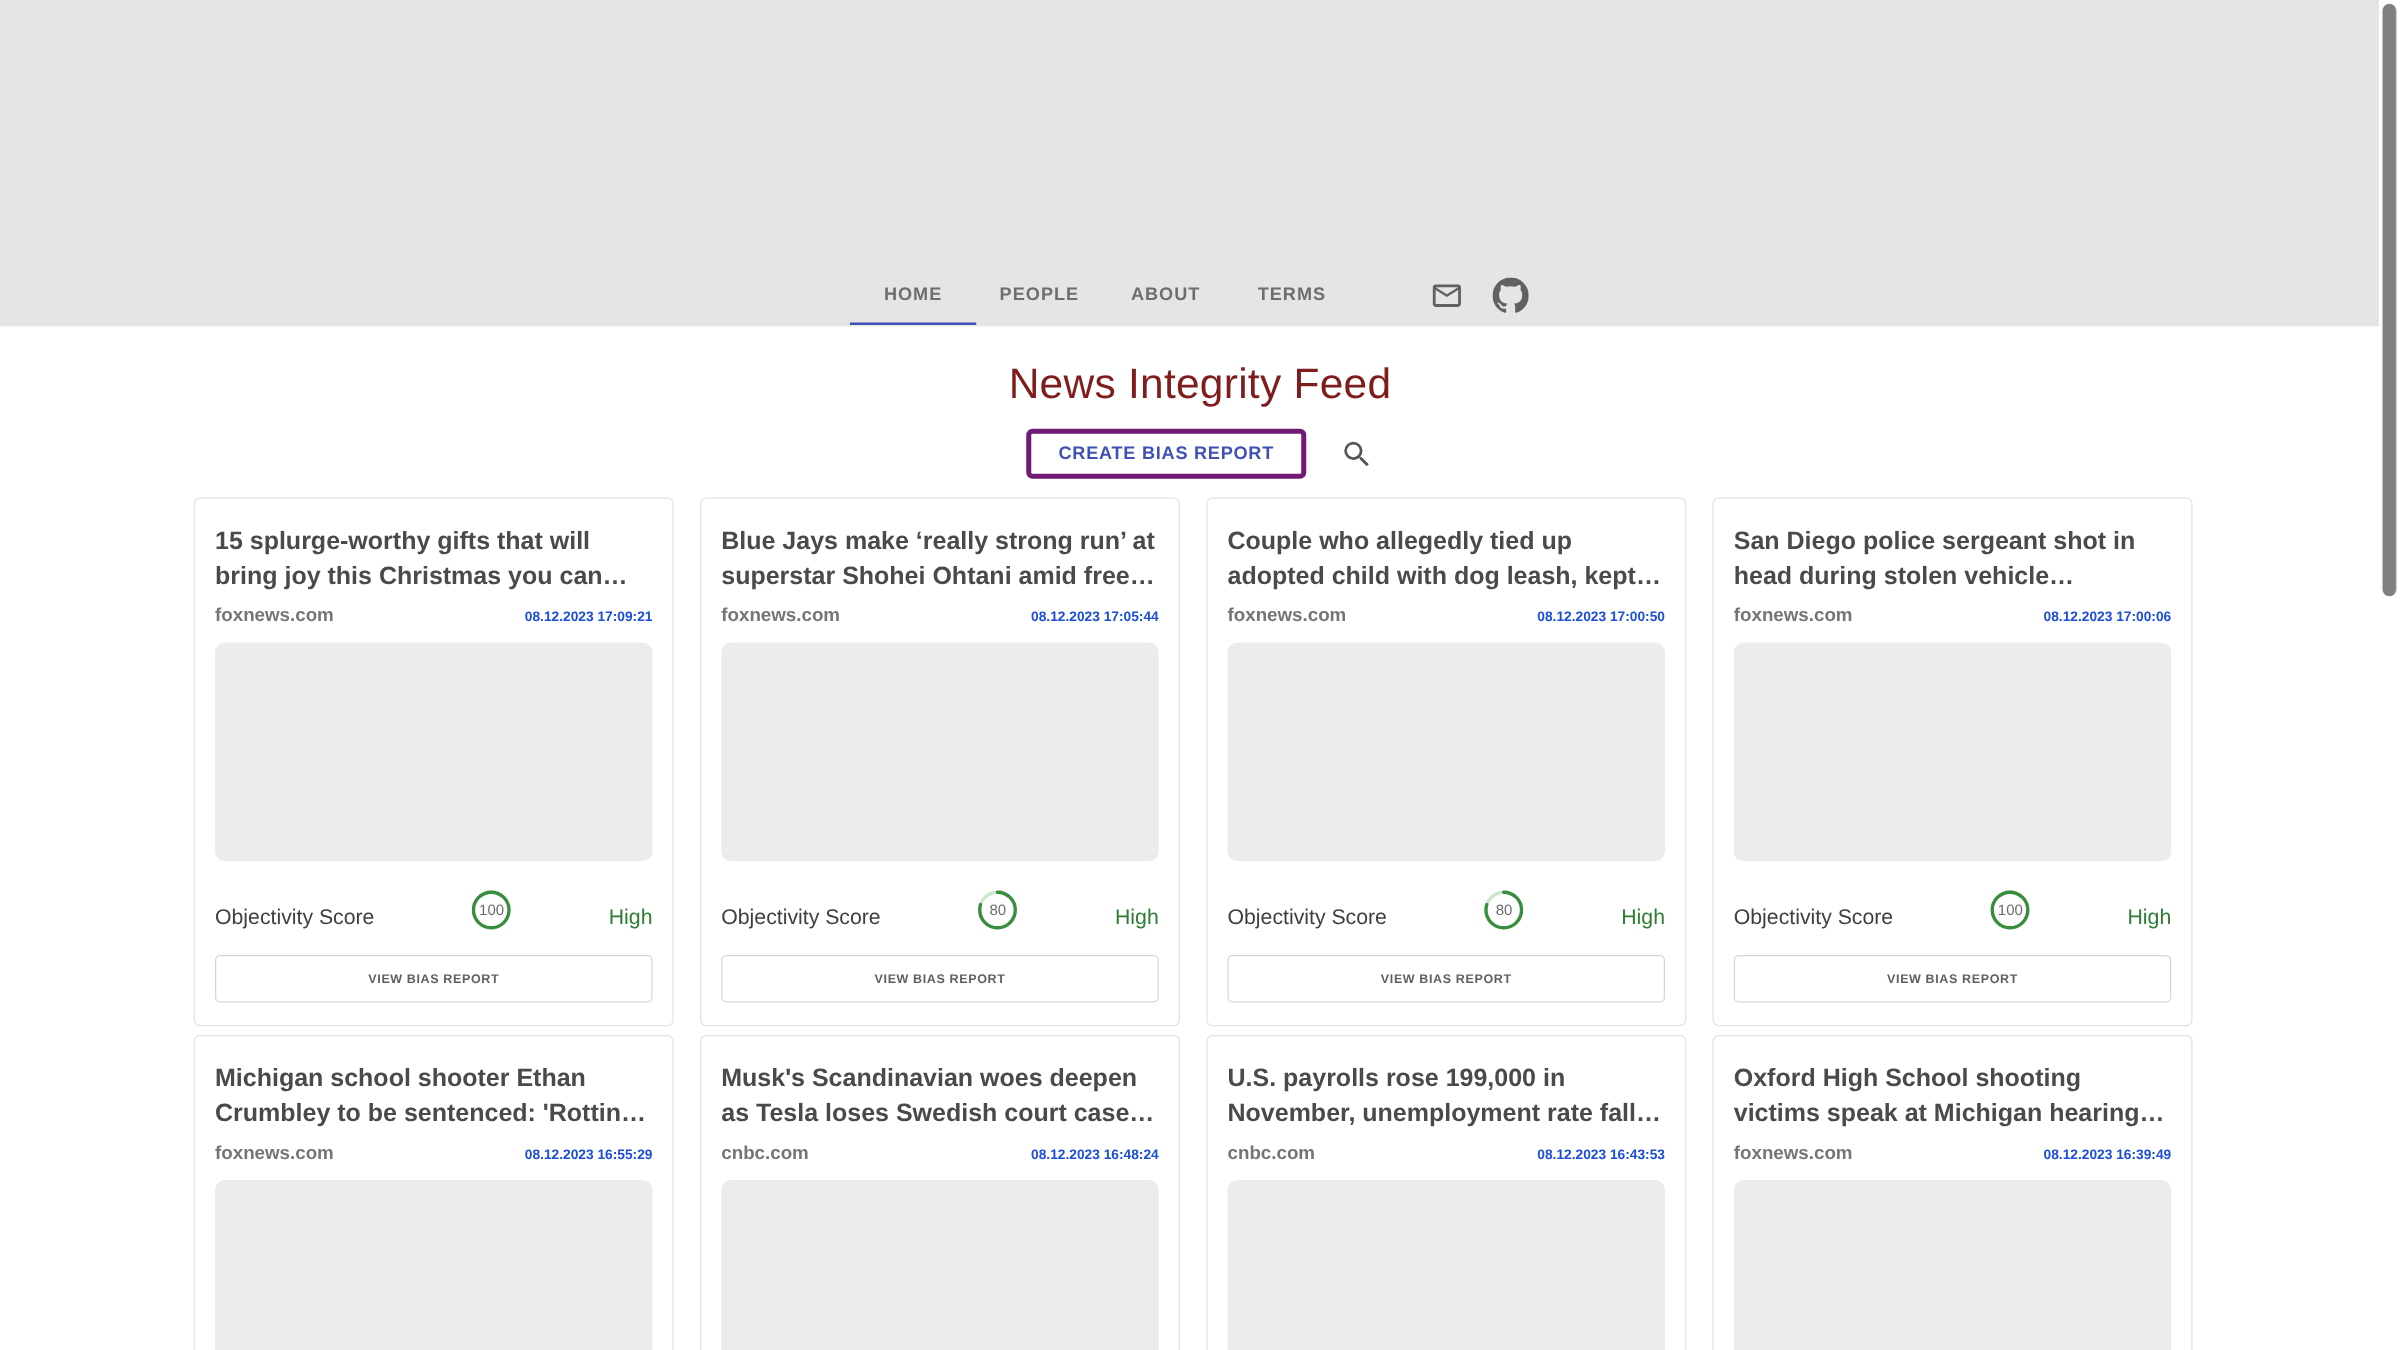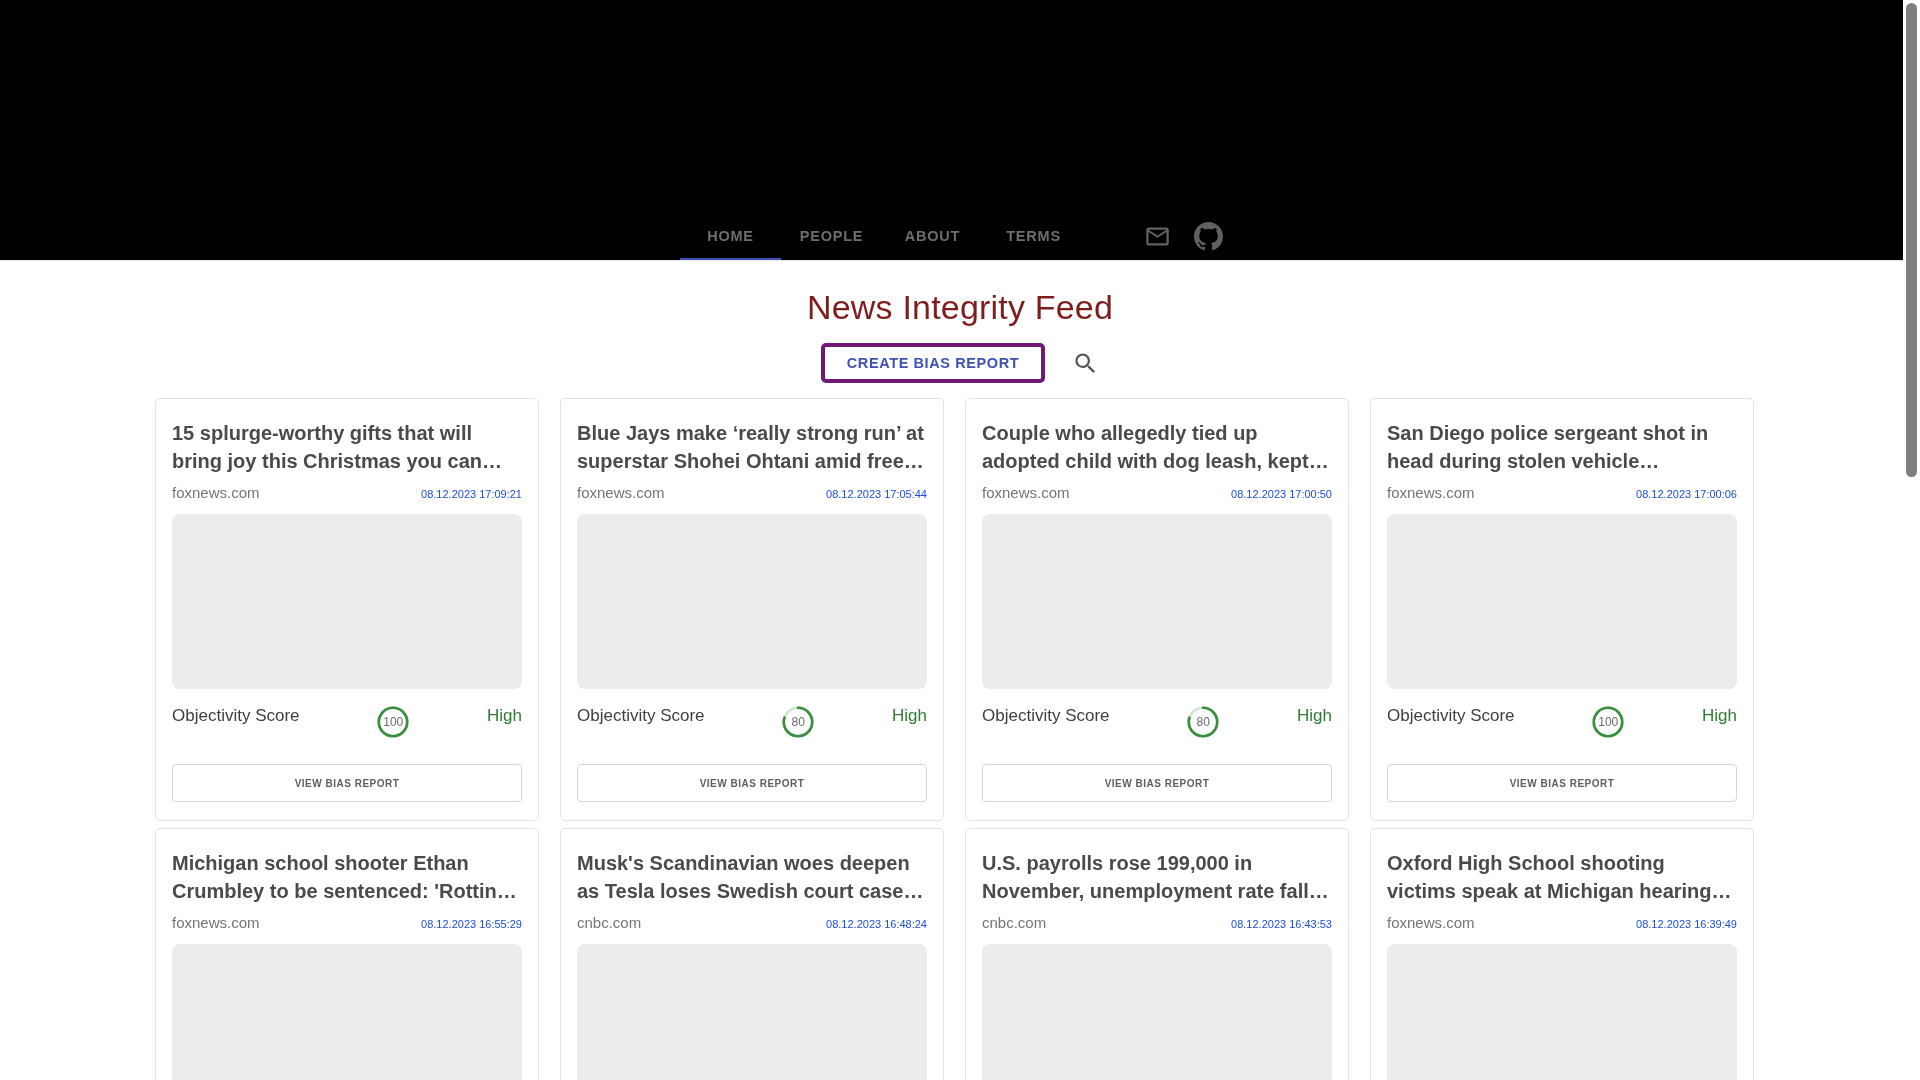--- a/index.html
+++ b/index.html
@@ -1,20 +1,20 @@
 <!DOCTYPE html>
 <html><head>
 <meta charset="utf-8">
 <style>
   * { margin:0; padding:0; box-sizing:border-box; }
   html,body { width:1920px; height:1080px; overflow:hidden; background:#fff;
               font-family:"Liberation Sans", sans-serif; }
 
   
-  .header { position:relative; height:261px; background:#000000; border-bottom:1px solid #e7e7e7; }
+  .header { position:relative; height:261px; background:#e5e5e5; border-bottom:1px solid #e7e7e7; }
   .nav { position:absolute; left:0; right:17px; bottom:0; display:flex; justify-content:center; align-items:flex-end; }
   .tabs { display:flex; }
   .tab { position:relative; width:101px; height:48px; display:flex; align-items:center; justify-content:center;
          font-size:14.5px; font-weight:700; letter-spacing:0.8px; color:#6e6e6e; cursor:pointer; }
   .tab.active::after { content:""; position:absolute; left:0; right:0; bottom:0; height:2px; background:#3f51b5; }
   .nav-icons { display:flex; align-items:center; height:48px; margin-left:58px; gap:21px; }
   .icon-btn { width:30px; height:30px; display:flex; align-items:center; justify-content:center; cursor:pointer; color:#616161; }
 
   
   .hero { text-align:center; padding-top:26px; }
@@ -25,25 +25,25 @@
                 font-family:"Liberation Sans", sans-serif; cursor:pointer; }
   .search-btn { width:28px; height:28px; color:#565656; cursor:pointer; display:flex; align-items:center; justify-content:center; }
   .hero-caption { margin-top:22px; font-size:13px; color:#8c8c8c; }
 
   
   .grid { margin:15px 0 0 155px; width:1599px; display:grid;
           grid-template-columns:repeat(4, 384px); column-gap:21px; row-gap:7px; }
   .card { background:#fff; border:1px solid #e3e3e3; border-radius:5px; padding:16px 16px 19px; height:423px; }
   .card-title { font-size:20px; line-height:28px; font-weight:700; color:#4a4a4a; height:56px; margin-top:4px;
                 overflow:hidden; display:-webkit-box; -webkit-line-clamp:2; -webkit-box-orient:vertical; }
-  .card-meta { margin-top:9px; display:flex; justify-content:space-between; align-items:baseline; }
+  .card-meta { margin-top:9px; display:flex; justify-content:space-between; align-items:baseline;font-weight:bold; }
   .card-source { font-size:15px; color:#757575; }
   .card-time { font-size:11px; color:#1d4ed8; }
   .thumb { margin-top:13px; height:175px; background:#ececec; border-radius:8px; }
-  .score-row { margin-top:17px; height:38px; display:flex; align-items:flex-start; justify-content:space-between; }
+  .score-row { margin-top:17px; height:38px; display:flex; align-items:flex-end; justify-content:space-between; }
   .score-label { font-size:17px; color:#3f3f3f; }
   .ring { position:relative; width:32px; height:32px; }
   .ring svg { display:block; }
   .ring-val { position:absolute; inset:0; display:flex; align-items:center; justify-content:center;
               font-size:12px; color:#6b6b6b; }
   .rating { font-size:17px; color:#2e7d32; }
   .view-btn { margin-top:20px; width:100%; height:38px; background:#fff; border:1px solid #d6d6d6; border-radius:4px;
               color:#5f5f5f; font-size:10px; font-weight:700; letter-spacing:0.5px;
               font-family:"Liberation Sans", sans-serif; cursor:pointer; }
 

